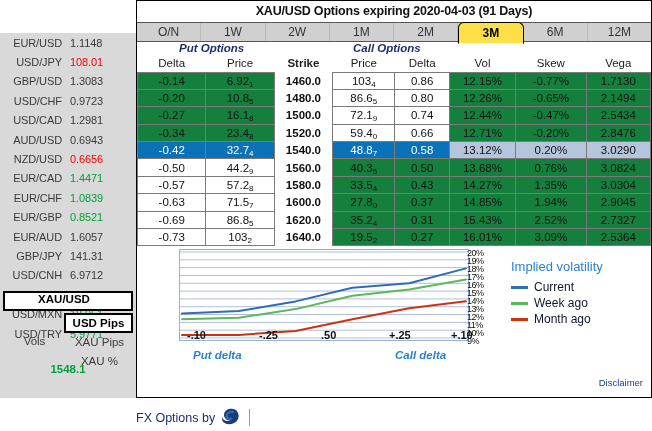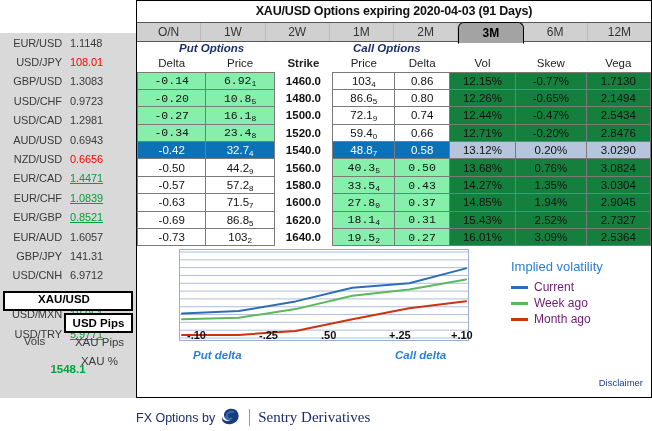--- a/index.html
+++ b/index.html
@@ -23,21 +23,21 @@
     padding: 0 6px 0 0;
     font-size: 11px;
   }
   .rate-row .pair {
     flex: 0 0 70px; text-align: right; color: #3a3a3a;
     padding-right: 8px; letter-spacing: -0.1px;
   }
   .rate-row .val {
     flex: 1; text-align: left; color: #3a3a3a; letter-spacing: -0.1px;
   }
-  .rate-row .val.up   { color: #00a23a; text-decoration: underline; }
+  .rate-row .val.up   { color: #00a23a; }
   .rate-row .val.down { color: #ff0000; }
 
   .xau-row {
     position: absolute; left: 3px; top: 291px;
     width: 130px; height: 20px;
     background: #ffffff; border: 2px solid #000;
     display: flex; align-items: center; font-size: 11.5px; font-weight: bold; flex-direction: column;
   }
   .xau-row .pair { flex: 0 0 70px; text-align: right; padding-right: 8px; color: #000; }
   .xau-row .val  { flex: 1; text-align: left; color: #00a23a; }
@@ -84,21 +84,21 @@
     border-top: 1px solid #555; border-bottom: 1px solid #555;
     display: flex;
   }
   .tab {
     flex: 1; display: flex; align-items: center; justify-content: center;
     font-size: 12px; color: #333;
     border-right: 1px solid #bbb;
   }
   .tab:last-child { border-right: none; }
   .tab.active {
-    background: #a3a3a3; color: #000; font-weight: bold;
+    background: #fde047; color: #000; font-weight: bold;
     border-left: 1px solid #000; border-right: 1px solid #000;
     border-top: 1px solid #000;
     border-bottom: 1px solid #ffffff;
     border-radius: 6px 6px 0 0;
     margin: -1px 0 -1px 0;
     height: 22px;
     position: relative; z-index: 3; text-align: right;
   }
 
   
@@ -124,21 +124,21 @@
   }
   .cell-box { border: 1px solid #7a7a7a; }
   .c-put-delta { width: 68px; }
   .c-put-price { width: 68px; }
   .c-strike    { width: 58px; font-weight: bold; border: none; }
   .c-call-price{ width: 62px; }
   .c-call-delta{ width: 54px; }
   .c-vol       { width: 66px; }
   .c-skew      { width: 70px; }
   .c-vega      { width: 64px; }
-  .bg-yellow { background: #86efac; font-family: Liberation Mono, monospace; }
+  .bg-yellow { background: #15803d; }
   .bg-white  { background: #ffffff; }
   .bg-blue   { background: #0c72b8; color: #ffffff; }
   .bg-lav    { background: #15803d; }
   .bg-lav-sel{ background: #b6c4dc; }
   sub { font-size: 8px; vertical-align: baseline; position: relative; top: 2px; }
 
   
   #chart-wrap {
     position: absolute; left: 42px; top: 248px;
     width: 290px; height: 92px;
@@ -166,21 +166,21 @@
   #call-delta-t { left: 258px; }
 
   
   #legend { position: absolute; left: 374px; top: 258px; width: 130px; }
   #legend .lg-title {
     font-size: 13px; color: #2a7fd4; line-height: 15px;
     margin-bottom: 5px;
   }
   .lg-item { display: flex; align-items: center; height: 16px; }
   .lg-swatch { width: 17px; height: 3px; margin-right: 6px; flex: 0 0 17px; }
-  .lg-text { font-size: 12px; color: #701a75; }
+  .lg-text { font-size: 12px; color: #0f172a; }
 
   #disclaimer {
     position: absolute; right: 8px; top: 376px;
     font-size: 9.5px; color: #1a3c8c;
   }
 
   
   #footer {
     position: absolute; left: 136px; top: 404px;
     width: 516px; height: 27px;
@@ -393,21 +393,21 @@
             <td class="c-call-price bg-yellow cell-box"><span>27.8</span><sub>0</sub></td>
             <td class="c-call-delta bg-yellow cell-box">0.37</td>
             <td class="c-vol bg-lav cell-box">14.85%</td>
             <td class="c-skew bg-lav cell-box">1.94%</td>
             <td class="c-vega bg-lav cell-box">2.9045</td>
           </tr>
           <tr>
             <td class="c-put-delta bg-white cell-box">-0.69</td>
             <td class="c-put-price bg-white cell-box"><span>86.8</span><sub>5</sub></td>
             <td class="c-strike ">1620.0</td>
-            <td class="c-call-price bg-yellow cell-box"><span>18.1</span><sub>4</sub></td>
+            <td class="c-call-price bg-yellow cell-box"><span>35.2</span><sub>4</sub></td>
             <td class="c-call-delta bg-yellow cell-box">0.31</td>
             <td class="c-vol bg-lav cell-box">15.43%</td>
             <td class="c-skew bg-lav cell-box">2.52%</td>
             <td class="c-vega bg-lav cell-box">2.7327</td>
           </tr>
           <tr>
             <td class="c-put-delta bg-white cell-box">-0.73</td>
             <td class="c-put-price bg-white cell-box"><span>103</span><sub>2</sub></td>
             <td class="c-strike ">1640.0</td>
             <td class="c-call-price bg-yellow cell-box"><span>19.5</span><sub>2</sub></td>
@@ -438,20 +438,34 @@
           <path d="M2.0,84.9 L58.8,84.9 L115.6,81.0 L172.4,69.2 L229.2,58.3 L286.0,51.3" fill="none" stroke="#cc3311" stroke-width="2" stroke-linejoin="round" stroke-linecap="round"></path>
         </svg>
     </div>
     <div id="xlabels">
         <div class="xlab" style="left: 50px; top: 328px; position: absolute;">-.10</div>
         <div class="xlab" style="left: 122px; top: 328px; position: absolute;">-.25</div>
         <div class="xlab" style="left: 184px; top: 328px; position: absolute;">.50</div>
         <div class="xlab" style="left: 252px; top: 328px; position: absolute;">+.25</div>
         <div class="xlab" style="left: 314px; top: 328px; position: absolute;">+.10</div>
       </div>
+    <div id="yaxis">
+        <div class="ylab" style="top: 2px;">20%</div>
+        <div class="ylab" style="top: 10px;">19%</div>
+        <div class="ylab" style="top: 18px;">18%</div>
+        <div class="ylab" style="top: 26px;">17%</div>
+        <div class="ylab" style="top: 34px;">16%</div>
+        <div class="ylab" style="top: 42px;">15%</div>
+        <div class="ylab" style="top: 50px;">14%</div>
+        <div class="ylab" style="top: 58px;">13%</div>
+        <div class="ylab" style="top: 66px;">12%</div>
+        <div class="ylab" style="top: 74px;">11%</div>
+        <div class="ylab" style="top: 82px;">10%</div>
+        <div class="ylab" style="top: 90px;">9%</div>
+      </div>
 
     <div class="axis-title" id="put-delta-t">Put delta</div>
     <div class="axis-title" id="call-delta-t">Call delta</div>
 
     <div id="legend">
       <div class="lg-title">Implied volatility</div>
       <div id="legend-items">
           <div class="lg-item">
             <span class="lg-swatch" style="background: rgb(46, 109, 180);"></span>
             <span class="lg-text">Current</span>
@@ -473,16 +487,15 @@
   <div id="footer">
     <span id="fx-by">FX Options by</span>
     <span id="logo">
       <svg width="22" height="20" viewBox="0 0 22 20">
         <path d="M16 4 C10 1, 4 4, 4 9 C4 13, 8 15, 11 14 C8 16, 3 15, 2 11
                  C1 16, 6 19, 11 18 C17 17, 20 12, 18 7 C17 5, 16 4, 16 4 Z" fill="#1b3c7a"></path>
         <path d="M14 6 C9 5, 6 8, 7 11 C8 13, 11 13, 12 12 C10 14, 6 13, 6 10" fill="none" stroke="#2e6db4" stroke-width="2"></path>
       </svg>
     </span>
     <span id="divider"></span>
-    <span id="brand">Sentry Derivatives</span>
   </div>
 
 </div>
 
 </body></html>

